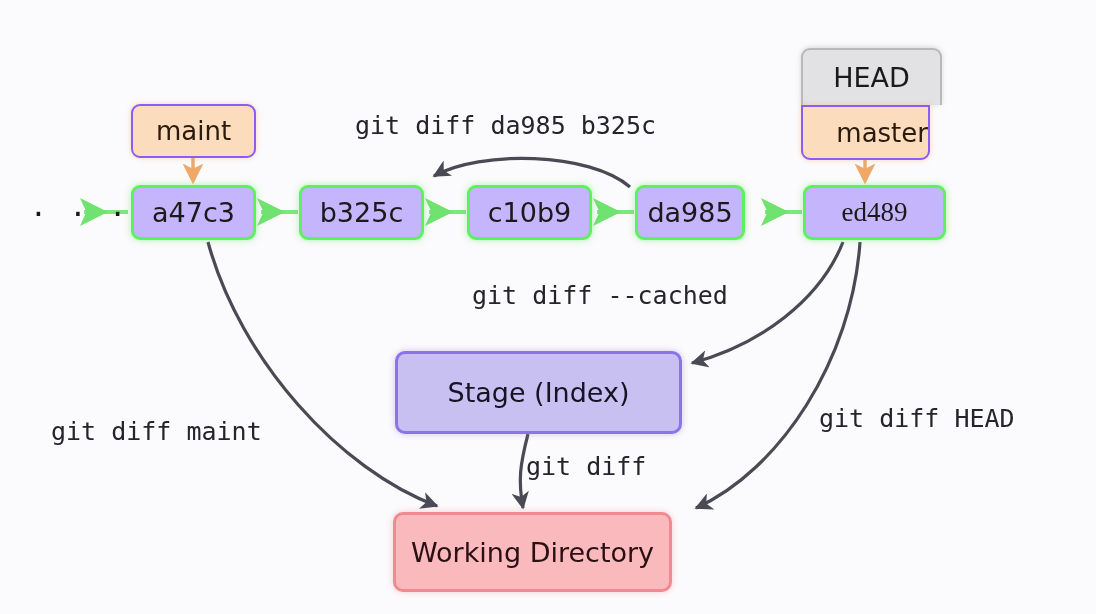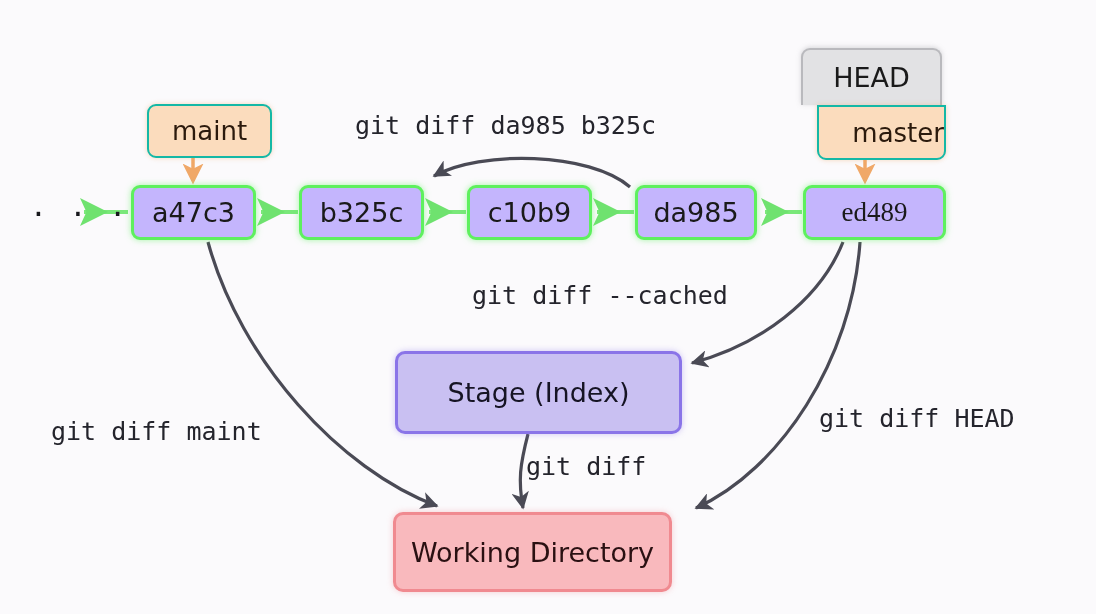--- a/index.html
+++ b/index.html
@@ -42,26 +42,25 @@
     background: #c4b5fd;
     border: 3px solid #5ef05e;
     border-radius: 9px;
     color: #1a1a1a;
     font-size: 27px;
     font-family: "DejaVu Sans", sans-serif;
     box-shadow: 0 0 6px rgba(94,240,94,0.55);
   }
   .branch {
     background: #fbdcbd;
-    border: 2px solid #14b8a6;
+    border: 2px solid #8b5cf6;
     border-radius: 9px;
     color: #2b1a0d;
     font-size: 26px;
     box-shadow: 0 0 5px rgba(240,168,104,0.45);
-    margin-left: 16px;
   }
   .head-box {
     background: #e2e2e4;
     border: 2px solid #b9b9bd;
     border-bottom: none;
     border-radius: 9px 9px 0 0;
     color: #1a1a1a;
     font-size: 27px;
     box-shadow: 0 -1px 5px rgba(150,150,155,0.35);
   }
@@ -155,21 +154,21 @@
   </div>
 
   <div class="node commit" style="left:299px; top:185px; width:125px; height:55px;">
     <span>b325c</span>
   </div>
 
   <div class="node commit" style="left:467px; top:185px; width:125px; height:55px;">
     <span>c10b9</span>
   </div>
 
-  <div class="node commit" style="left:635px; top:185px; width:122px; height:55px;">
+  <div class="node commit" style="left:635px; top:185px; width:110px; height:55px;">
     <span>da985</span>
   </div>
 
   <div class="node commit" style="left:803px; top:185px; width:143px; height:55px;font-family:Liberation Serif, serif;">
     <span>ed489</span>
   </div>
 
   <div class="node branch" style="left:131px; top:104px; width:125px; height:54px;">
     <span>maint</span>
   </div>

